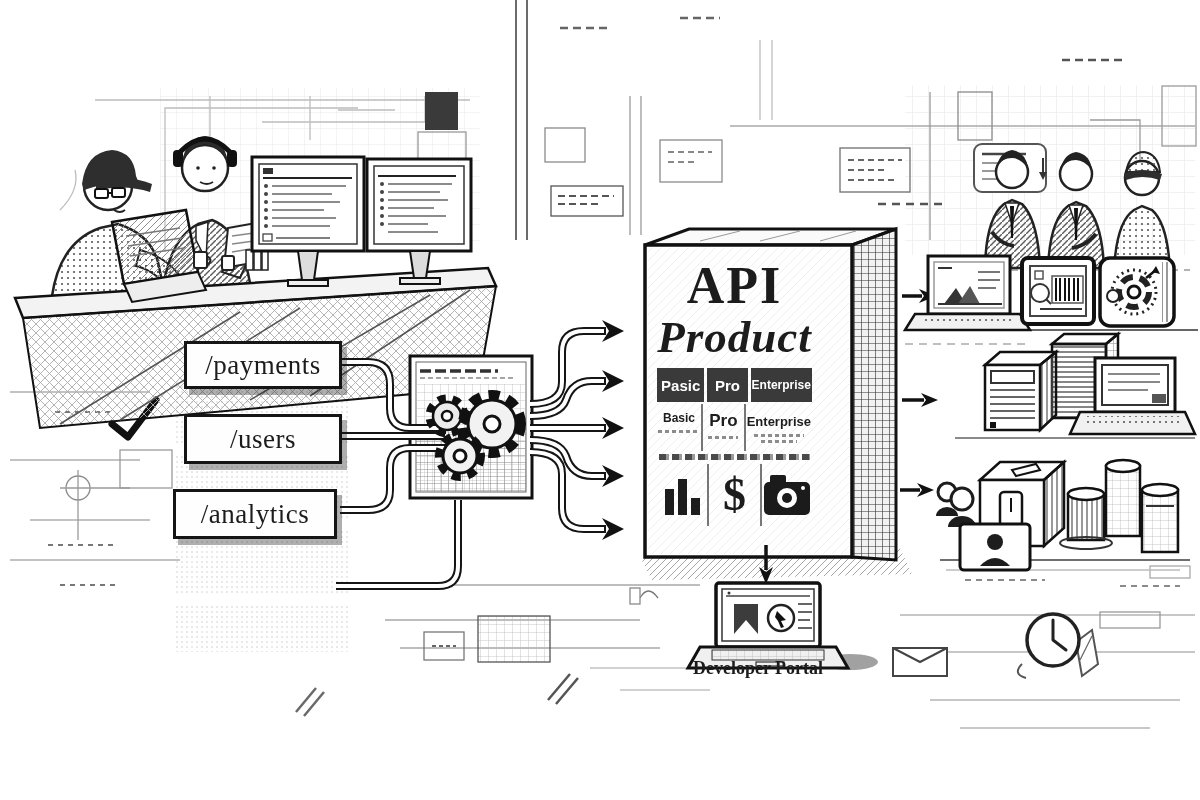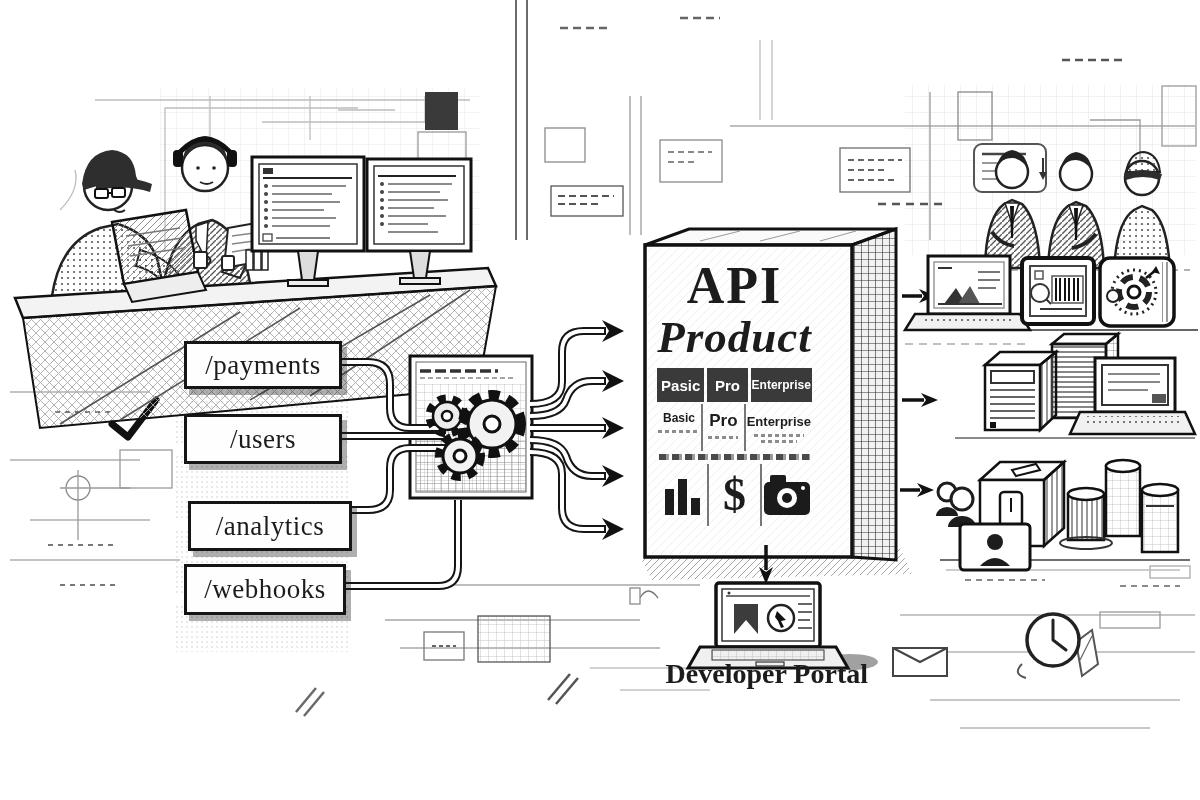--- a/index.html
+++ b/index.html
@@ -41,22 +41,22 @@
   .bars{display:flex;align-items:flex-end;gap:4px;height:40px;}
   .bars span{display:block;width:9px;background:#1d1d1d;}
   .b0{height:26px;} .b1{height:36px;} .b2{height:17px;}
   .dollar{font-weight:bold;font-size:46px;line-height:40px;}
   .cam{width:46px;height:33px;background:#1b1b1b;border-radius:5px;position:relative;margin-top:6px;}
   .cam::before{content:"";position:absolute;top:-7px;left:6px;width:16px;height:9px;background:#1b1b1b;border-radius:2px;}
   .cam::after{content:"";position:absolute;top:4px;right:5px;width:4px;height:4px;background:#fff;border-radius:50%;}
   .lens{position:absolute;top:50%;left:50%;transform:translate(-50%,-50%);width:20px;height:20px;background:#fff;border-radius:50%;}
   .lens::after{content:"";position:absolute;inset:5px;background:#1b1b1b;border-radius:50%;}
 
-  .portal-label{left:648px;top:658px;width:220px;text-align:right;
-    font-weight:bold;font-size:28px;}
+  .portal-label{left:648px;top:658px;width:220px;text-align:center;
+    font-weight:bold;font-size:18px;}
 </style>
 </head>
 <body>
 
 <div class="canvas">
 
 <svg class="art" viewBox="0 0 1200 800" width="1200" height="800">
 <defs>
   <pattern id="patGridFaint" width="16" height="16" patternUnits="userSpaceOnUse">
     <path d="M16 0H0V16" fill="none" stroke="#dedede" stroke-width="1"></path>
@@ -498,25 +498,22 @@
   <rect x="756" y="662" width="28" height="4" fill="none" stroke="#333" stroke-width="1.2"></rect>
 </g>
 </svg>
 
 <div class="ov endpoint" style="left:184px;top:414px;width:152px;height:44px;">
   <span>/users</span>
 </div>
 <div class="ov endpoint" style="left:184px;top:341px;width:152px;height:42px;">
   <span>/payments</span>
 </div>
-<div class="ov endpoint" style="left:188px;top:489px;width:158px;height:44px;margin-top:12px;">
+<div class="ov endpoint" style="left:173px;top:489px;width:158px;height:44px;">
   <span>/analytics</span>
-</div>
-<div class="ov endpoint" style="left:184px;top:564px;width:156px;height:45px;">
-  <span>/webhooks</span>
 </div>
 
 <div class="ov api-ov">
   <div class="api-t1">API</div>
   <div class="api-t2">Product</div>
   <div class="tiers">
     <div class="tabs">
       <span class="tab t0">Pasic</span>
       <span class="tab t1">Pro</span>
       <span class="tab t2">Enterprise</span>

